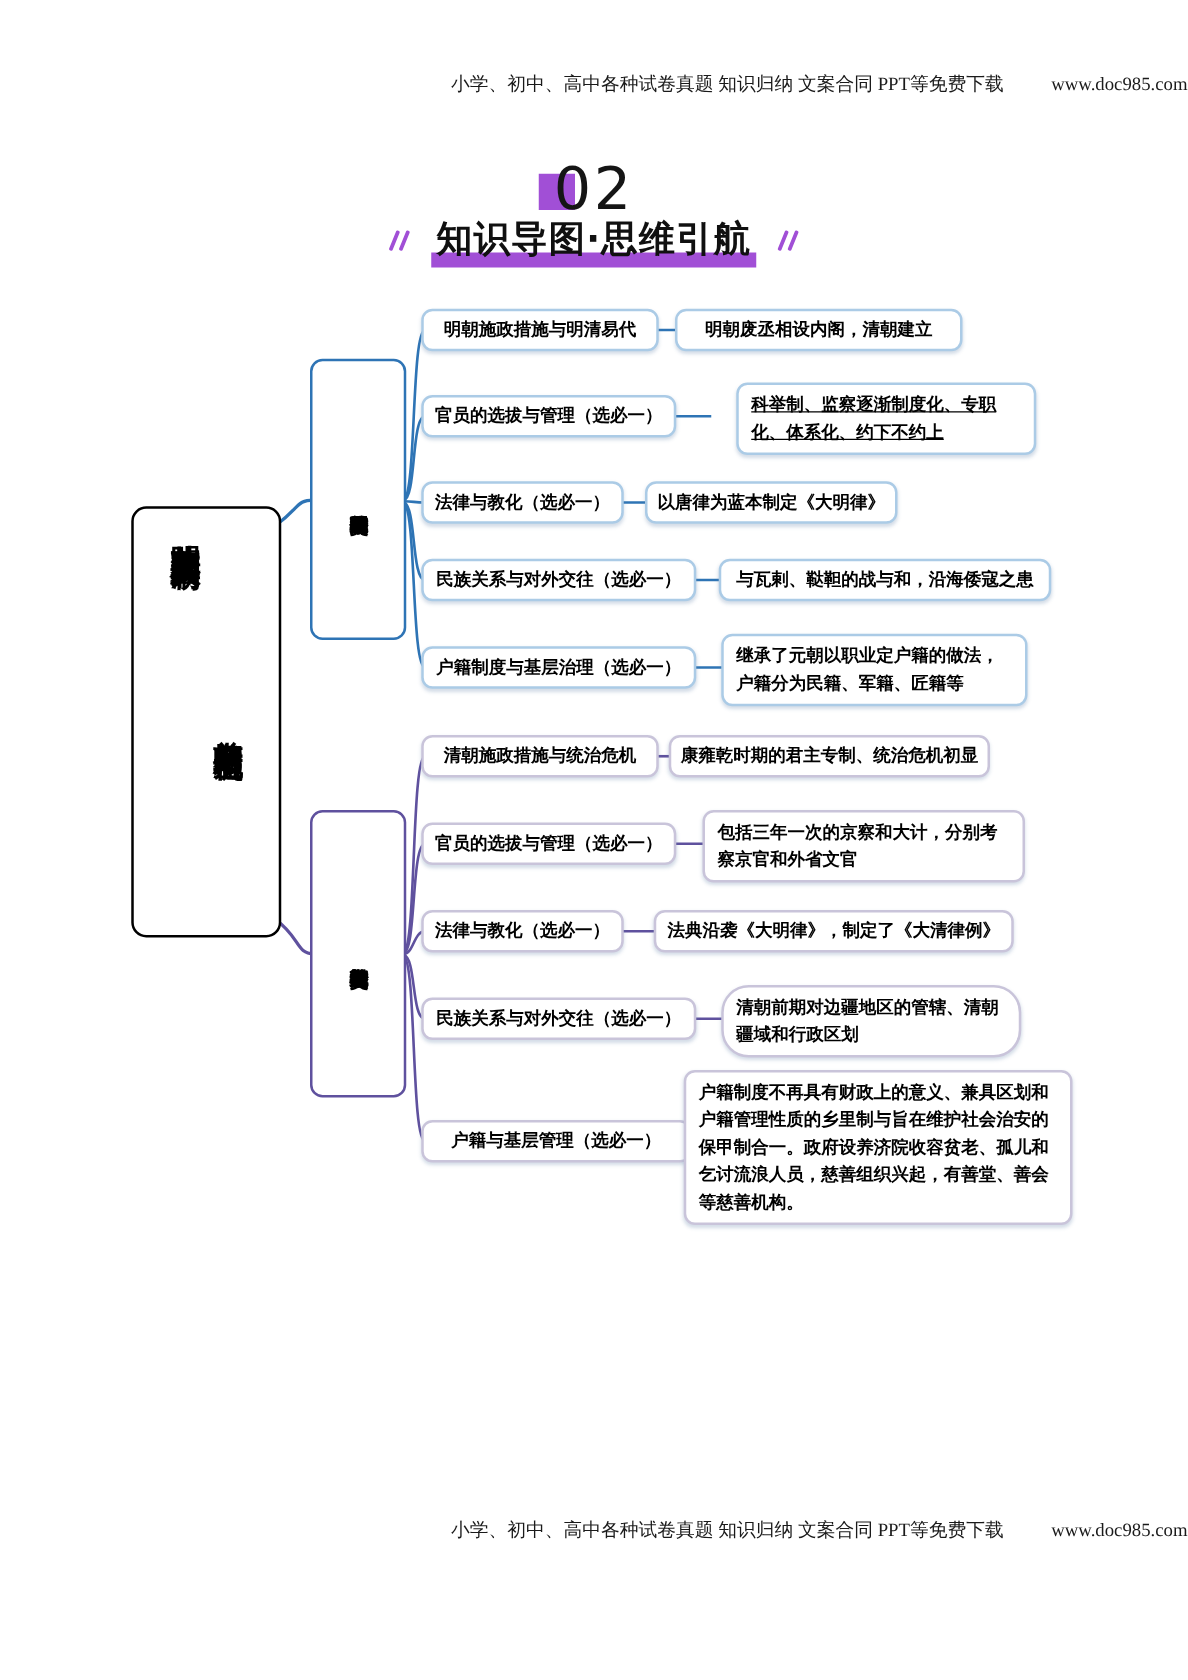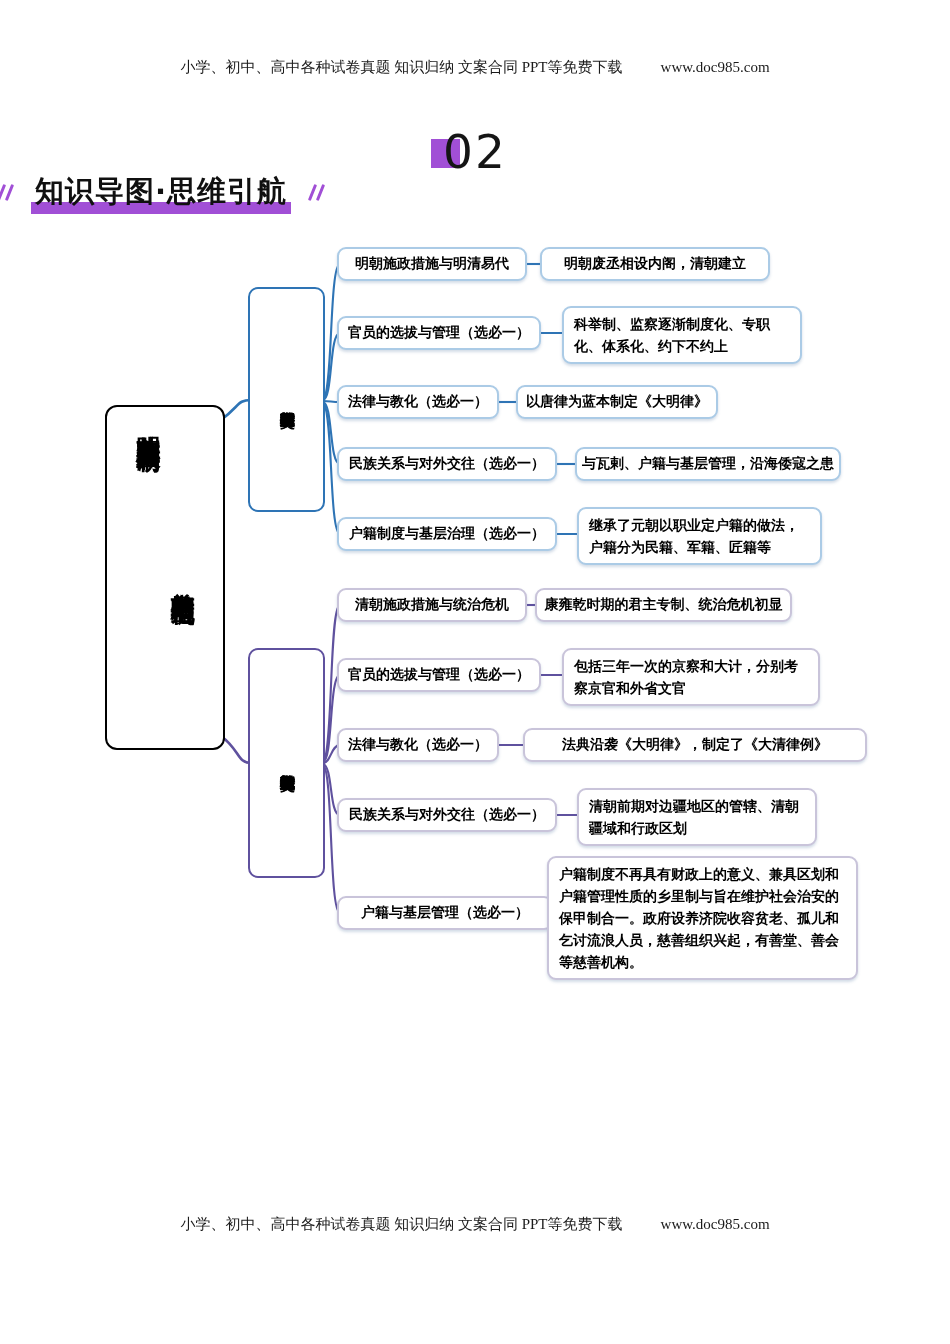--- a/index.html
+++ b/index.html
@@ -1,35 +1,35 @@
 <!DOCTYPE html>
 <html><head>
 <meta charset="utf-8">
 <style>
   * { box-sizing: border-box; margin: 0; padding: 0; }
   html,body { width: 950px; height: 1344px; background: #fff; }
   body { position: relative; font-family: "DejaVu Sans", "Liberation Sans", sans-serif; overflow: hidden; }
 
   
-  .pagebar { position: absolute; left: 0; right: 0; text-align: center;
+  .pagebar { position: absolute; left: 0; right: 0; text-align: right;
              font-family: "Liberation Serif", "DejaVu Serif", serif;
              font-size: 15px; color: #1a1a1a; white-space: nowrap; }
   .pagebar .url { margin-left: 38px; }
   .pagebar.top { top: 58px; }
   .pagebar.bottom { top: 1215px; }
 
   
   .secnum-wrap { position: absolute; top: 124px; left: 0; right: 0; text-align: center; }
   .secnum-inner { position: relative; display: inline-block; }
   .secnum-square { position: absolute; left: -12px; top: 15px; width: 29px; height: 29px;
                    background: #a14fd6; }
   .secnum { position: relative; font-size: 47px; letter-spacing: 2px; color: #151515;
             font-weight: 400; }
   .sectitle-row { position: absolute; top: 172px; left: 0; right: 0;
-                  display: flex; justify-content: flex-start; align-items: center; gap: 22px; }
+                  display: flex; justify-content: center; align-items: center; gap: 22px; }
   .sectitle-wrap { position: relative; display: inline-block; padding: 0 2px; }
   .sectitle-bar { position: absolute; left: -2px; right: -2px; bottom: -2px; height: 12px;
                   background: #a14fd6; }
   .sectitle { position: relative; font-size: 29px; font-weight: 800; color: #101010;
               letter-spacing: 1px; }
   .slash { display: inline-flex; gap: 5px; }
   .slash i { display: block; width: 3px; height: 17px; background: #a14fd6;
              transform: rotate(22deg); border-radius: 1px; }
 
   
@@ -135,32 +135,32 @@
   <span class="vlabel">清朝时期的内政外交与统治危机</span>
 </div>
 
 <div class="node single ming" style="left:337px; top:247px; width:190px;">明朝施政措施与明清易代</div>
 <div class="node single ming" style="left:337px; top:316px; width:204px;">官员的选拔与管理（选必一）</div>
 <div class="node single ming" style="left:337px; top:385px; width:162px;">法律与教化（选必一）</div>
 <div class="node single ming" style="left:337px; top:447px; width:220px;">民族关系与对外交往（选必一）</div>
 <div class="node single ming" style="left:337px; top:517px; width:220px;">户籍制度与基层治理（选必一）</div>
 
 <div class="node single ming" style="left:540px; top:247px; width:230px;">明朝废丞相设内阁，清朝建立</div>
-<div class="node multi ming" style="left:562px; top:306px; width:240px;">科举制、监察逐渐制度化、专职化、体系化、约下不约上</div>
+<div class="node multi ming" style="left:589px; top:306px; width:240px;text-decoration:underline;">科举制、监察逐渐制度化、专职化、体系化、约下不约上</div>
 <div class="node single ming" style="left:516px; top:385px; width:202px;">以唐律为蓝本制定《大明律》</div>
-<div class="node single ming" style="left:575px; top:447px; width:266px;">与瓦剌、户籍与基层管理，沿海倭寇之患</div>
+<div class="node single ming" style="left:575px; top:447px; width:266px;">与瓦剌、鞑靼的战与和，沿海倭寇之患</div>
 <div class="node multi ming" style="left:577px; top:507px; width:245px;">继承了元朝以职业定户籍的做法，户籍分为民籍、军籍、匠籍等</div>
 
 <div class="node single qing" style="left:337px; top:588px; width:190px;">清朝施政措施与统治危机</div>
 <div class="node single qing" style="left:337px; top:658px; width:204px;">官员的选拔与管理（选必一）</div>
 <div class="node single qing" style="left:337px; top:728px; width:162px;">法律与教化（选必一）</div>
 <div class="node single qing" style="left:337px; top:798px; width:220px;">民族关系与对外交往（选必一）</div>
 <div class="node single qing" style="left:337px; top:896px; width:216px;">户籍与基层管理（选必一）</div>
 
 <div class="node single qing" style="left:535px; top:588px; width:257px;text-align:right;">康雍乾时期的君主专制、统治危机初显</div>
 <div class="node multi qing" style="left:562px; top:648px; width:258px;">包括三年一次的京察和大计，分别考察京官和外省文官</div>
-<div class="node single qing" style="left:523px; top:728px; width:344px;text-align:center;">法典沿袭《大明律》，制定了《大清律例》</div>
-<div class="node multi qing" style="left:577px; top:788px; width:240px;">清朝前期对边疆地区的管辖、清朝疆域和行政区划</div>
+<div class="node single qing" style="left:523px; top:728px; width:288px;text-align:center;">法典沿袭《大明律》，制定了《大清律例》</div>
+<div class="node multi qing" style="left:577px; top:788px; width:240px;border-radius:22px;">清朝前期对边疆地区的管辖、清朝疆域和行政区划</div>
 <div class="node multi qing" style="left:547px; top:856px; width:311px;">户籍制度不再具有财政上的意义、兼具区划和户籍管理性质的乡里制与旨在维护社会治安的保甲制合一。政府设养济院收容贫老、孤儿和乞讨流浪人员，慈善组织兴起，有善堂、善会等慈善机构。</div>
 
 <div class="pagebar bottom">
   <span>小学、初中、高中各种试卷真题  知识归纳  文案合同  PPT等免费下载</span><span class="url">www.doc985.com</span>
 </div>
 
 </body></html>

